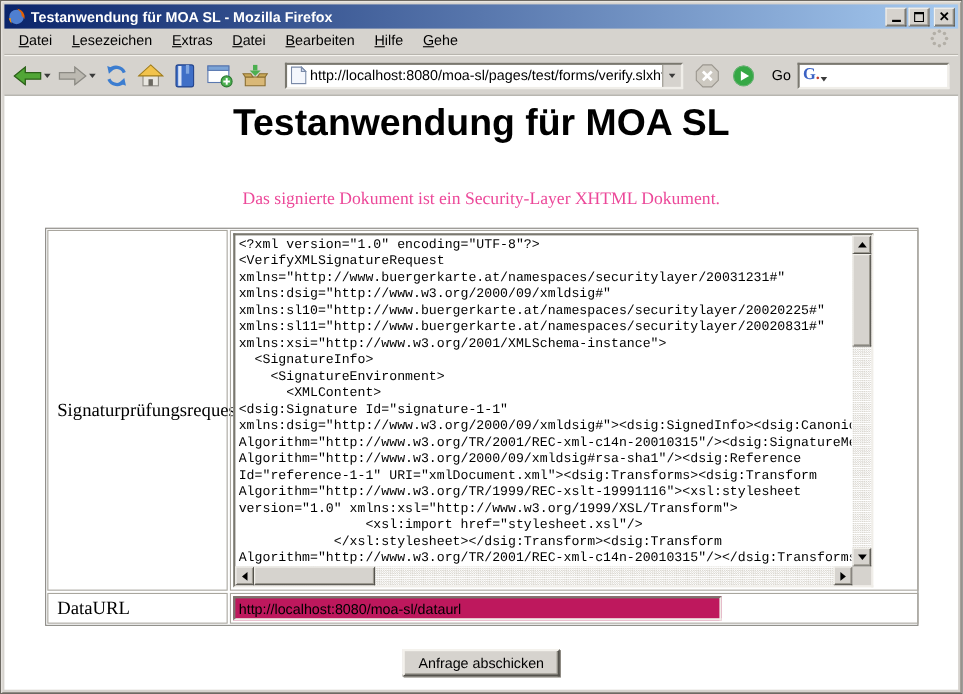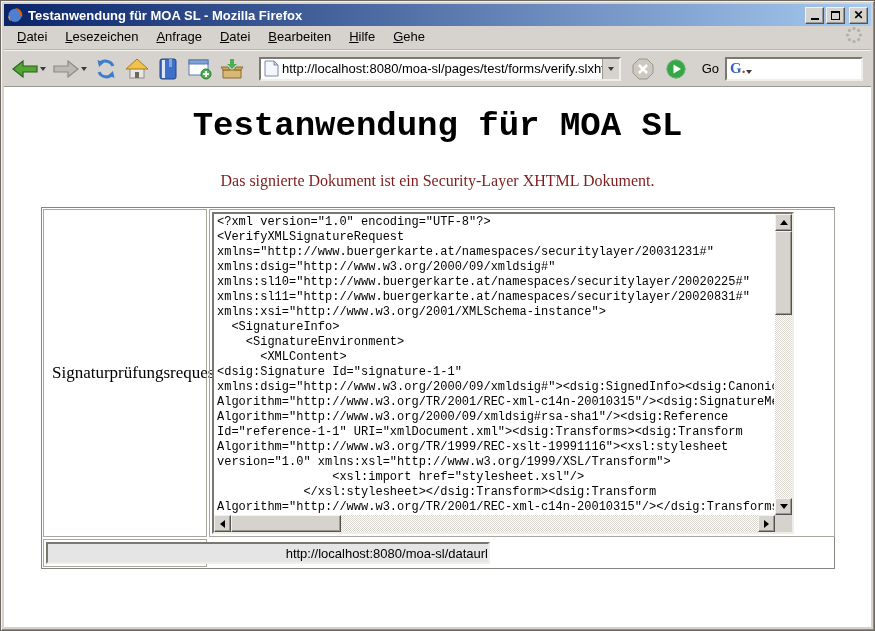--- a/index.html
+++ b/index.html
@@ -78,24 +78,24 @@
     flex:1; border:none; outline:none; height:18px; font-size:13px; background:transparent; min-width:10px;
   }
 
   
   .content {
     position:absolute; top:85px; left:3px; right:3px; bottom:3px;
     background:#fff; border-top:1px solid #9a978f; overflow:hidden;
     font-family:"Liberation Serif", serif;
   }
   .page-title {
-    text-align:center; font-size:34px; font-weight:bold; margin-top:20px;
-    font-family:Liberation Mono, monospace; color:#000;
-  }
-  .page-intro { text-align:center; font-size:16px; margin-top:27px; color:#7f1d1d; }
+    text-align:center; font-size:34px; font-weight:bold; margin-top:6px;
+    font-family:Liberation Sans, sans-serif; color:#000;
+  }
+  .page-intro { text-align:center; font-size:16px; margin-top:40px; color:#ec4899; }
 
   .form-table {
     display:grid; grid-template-columns:164px 626px; gap:2px;
     width:794px; margin:17px 0 0 37px;
     border:1px solid #878580; padding:1px; background:#fff;
   }
   .cell { border:1px solid #a9a69e; }
   .cell-label { display:flex; align-items:center; padding-left:8px; font-size:17px; color:#000; }
   .cell-value { padding:2px; }
 
@@ -131,23 +131,23 @@
     border:1px solid; border-color:#f4f2ed #55534d #55534d #f4f2ed;
     box-shadow: inset -1px -1px 0 #9b988f;
   }
   .arr-up    { width:0;height:0;border-left:4px solid transparent;border-right:4px solid transparent;border-bottom:5px solid #000; }
   .arr-down  { width:0;height:0;border-left:4px solid transparent;border-right:4px solid transparent;border-top:5px solid #000; }
   .arr-left  { width:0;height:0;border-top:4px solid transparent;border-bottom:4px solid transparent;border-right:5px solid #000; }
   .arr-right { width:0;height:0;border-top:4px solid transparent;border-bottom:4px solid transparent;border-left:5px solid #000; }
   .sb-corner { position:absolute; right:0; bottom:0; width:17px; height:17px; background:#d6d3ce; }
 
   .dataurl-input {
-    width:444px; height:22px; background:#e5e5e5;
+    width:444px; height:22px; background:#be185d;
     border:2px solid; border-color:#7a786f #f0eee9 #f0eee9 #7a786f;
-    font-family:"Liberation Sans",sans-serif; font-size:13px; padding-left:3px; outline:none;text-align:right;
+    font-family:"Liberation Sans",sans-serif; font-size:13px; padding-left:3px; outline:none;
   }
 
   .submit-row { text-align:center; margin-top:21px; }
   .submit-btn {
     font-family:"Liberation Sans",sans-serif; font-size:13px; color:#000;
     background:#d6d3ce; padding:3px 12px;
     border:2px solid; border-color:#f4f2ed #55534d #55534d #f4f2ed;
     box-shadow: inset -1px -1px 0 #9b988f, 1px 1px 0 #8f8b84;
   }
 </style>
@@ -170,21 +170,21 @@
         <div class="glyph-max"></div>
       </div>
     <div class="win-btn" style="margin-left:4px;">
         <span class="glyph-close">✕</span>
       </div>
   </div>
 
   <div class="menubar">
     <span class="menu-item">Datei</span>
     <span class="menu-item">Lesezeichen</span>
-    <span class="menu-item">Anfrage</span>
+    <span class="menu-item">Extras</span>
     <span class="menu-item">Datei</span>
     <span class="menu-item">Bearbeiten</span>
     <span class="menu-item">Hilfe</span>
     <span class="menu-item">Gehe</span>
     <svg class="throbber" width="18" height="18" viewBox="0 0 18 18">
       <g fill="#b3afa7">
         <circle cx="9" cy="2.5" r="1.6"></circle>
           <circle cx="13.6" cy="4.4" r="1.6"></circle>
         <circle cx="15.5" cy="9" r="1.6"></circle>
           <circle cx="13.6" cy="13.6" r="1.6"></circle>
@@ -327,20 +327,24 @@
               </div>
             <div class="hthumb"></div>
             <div class="sb-btn" style="right:0; top:0;">
                 <div class="arr-right"></div>
               </div>
           </div>
           <div class="sb-corner"></div>
         </div>
       </div>
 
+      <div class="cell cell-label">DataURL</div>
       <div class="cell cell-value">
         <input type="text" class="dataurl-input" value="http://localhost:8080/moa-sl/dataurl" style="">
       </div>
     </div>
 
+    <div class="submit-row">
+      <button class="submit-btn">Anfrage abschicken</button>
+    </div>
   </div>
 
 </div>
 
 </body></html>

